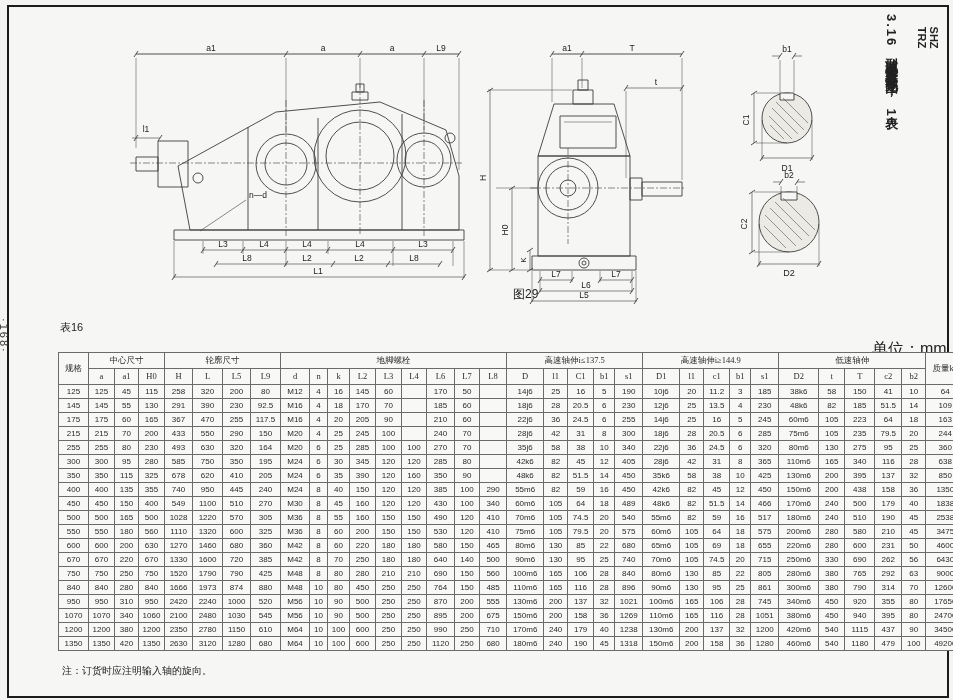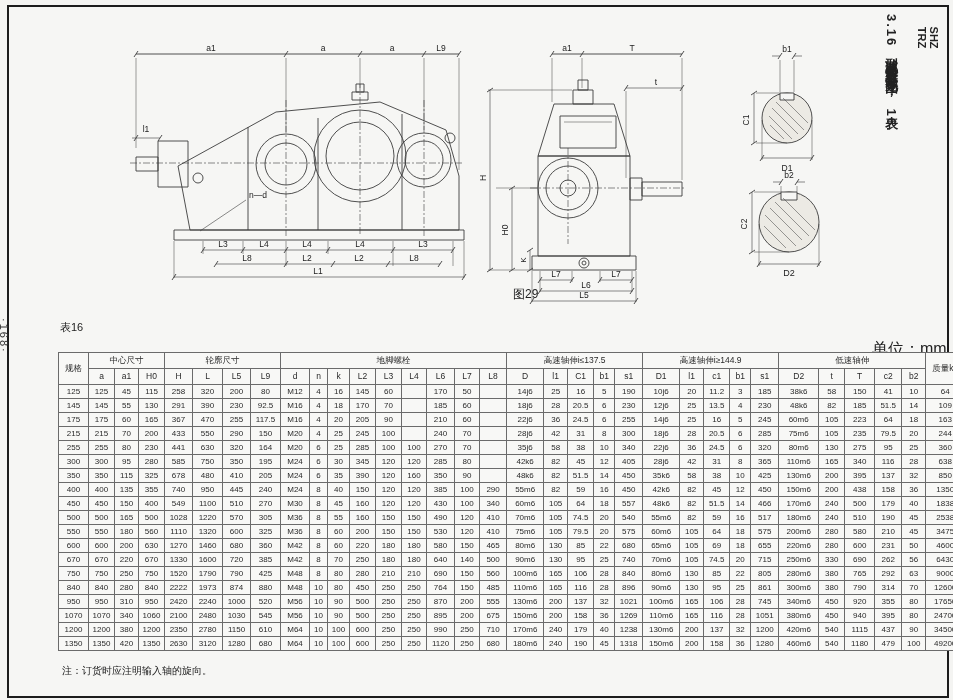--- a/index.html
+++ b/index.html
@@ -19,21 +19,21 @@
   .fig line,.fig path,.fig rect,.fig circle,.fig polygon,.fig polyline{vector-effect:non-scaling-stroke;}
   .figure-caption{left:513px;top:286px;font-size:12px;color:#222;}
   .table-label{left:60px;top:320px;font-size:11px;color:#222;}
   .unit-note{left:872px;top:339px;font-size:16px;color:#222;}
   .footnote{left:62px;top:664px;font-size:10px;color:#222;}
   table.spec{position:absolute;left:58px;top:352px;width:888px;border-collapse:collapse;table-layout:fixed;background:#f8f8f6;}
   table.spec th,table.spec td{
     border:1px solid #6b6b6b;font-size:8px;text-align:center;padding:0;
     height:13px;line-height:13px;white-space:nowrap;overflow:hidden;color:#2a2a2a;font-weight:normal;
   }
-  table.spec thead th{font-size:8.5px;height:15px;line-height:15px;}
+  table.spec thead th{font-size:8.5px;height:15px;line-height:15px;font-family:Liberation Serif, serif;}
   table.spec{border:1.5px solid #333;}
 </style>
 </head>
 <body>
 
 <div class="page">
   <div class="frame"></div>
 
   <div class="abs page-number">·168·</div>
 
@@ -508,21 +508,21 @@
           <td>235</td>
           <td>79.5</td>
           <td>20</td>
           <td>244</td>
         </tr>
         <tr>
           <td>255</td>
           <td>255</td>
           <td>80</td>
           <td>230</td>
-          <td>441</td>
+          <td>493</td>
           <td>630</td>
           <td>320</td>
           <td>164</td>
           <td>M20</td>
           <td>6</td>
           <td>25</td>
           <td>285</td>
           <td>100</td>
           <td>100</td>
           <td>270</td>
@@ -579,21 +579,21 @@
           <td>116</td>
           <td>28</td>
           <td>638</td>
         </tr>
         <tr>
           <td>350</td>
           <td>350</td>
           <td>115</td>
           <td>325</td>
           <td>678</td>
-          <td>480</td>
+          <td>620</td>
           <td>410</td>
           <td>205</td>
           <td>M24</td>
           <td>6</td>
           <td>35</td>
           <td>390</td>
           <td>120</td>
           <td>160</td>
           <td>350</td>
           <td>90</td>
@@ -665,21 +665,21 @@
           <td>160</td>
           <td>120</td>
           <td>120</td>
           <td>430</td>
           <td>100</td>
           <td>340</td>
           <td>60m6</td>
           <td>105</td>
           <td>64</td>
           <td>18</td>
-          <td>557</td>
+          <td>489</td>
           <td>48k6</td>
           <td>82</td>
           <td>51.5</td>
           <td>14</td>
           <td>466</td>
           <td>170m6</td>
           <td>240</td>
           <td>500</td>
           <td>179</td>
           <td>40</td>
@@ -858,21 +858,21 @@
           <td>765</td>
           <td>292</td>
           <td>63</td>
           <td>9000</td>
         </tr>
         <tr>
           <td>840</td>
           <td>840</td>
           <td>280</td>
           <td>840</td>
-          <td>2222</td>
+          <td>1666</td>
           <td>1973</td>
           <td>874</td>
           <td>880</td>
           <td>M48</td>
           <td>10</td>
           <td>80</td>
           <td>450</td>
           <td>250</td>
           <td>250</td>
           <td>764</td>

